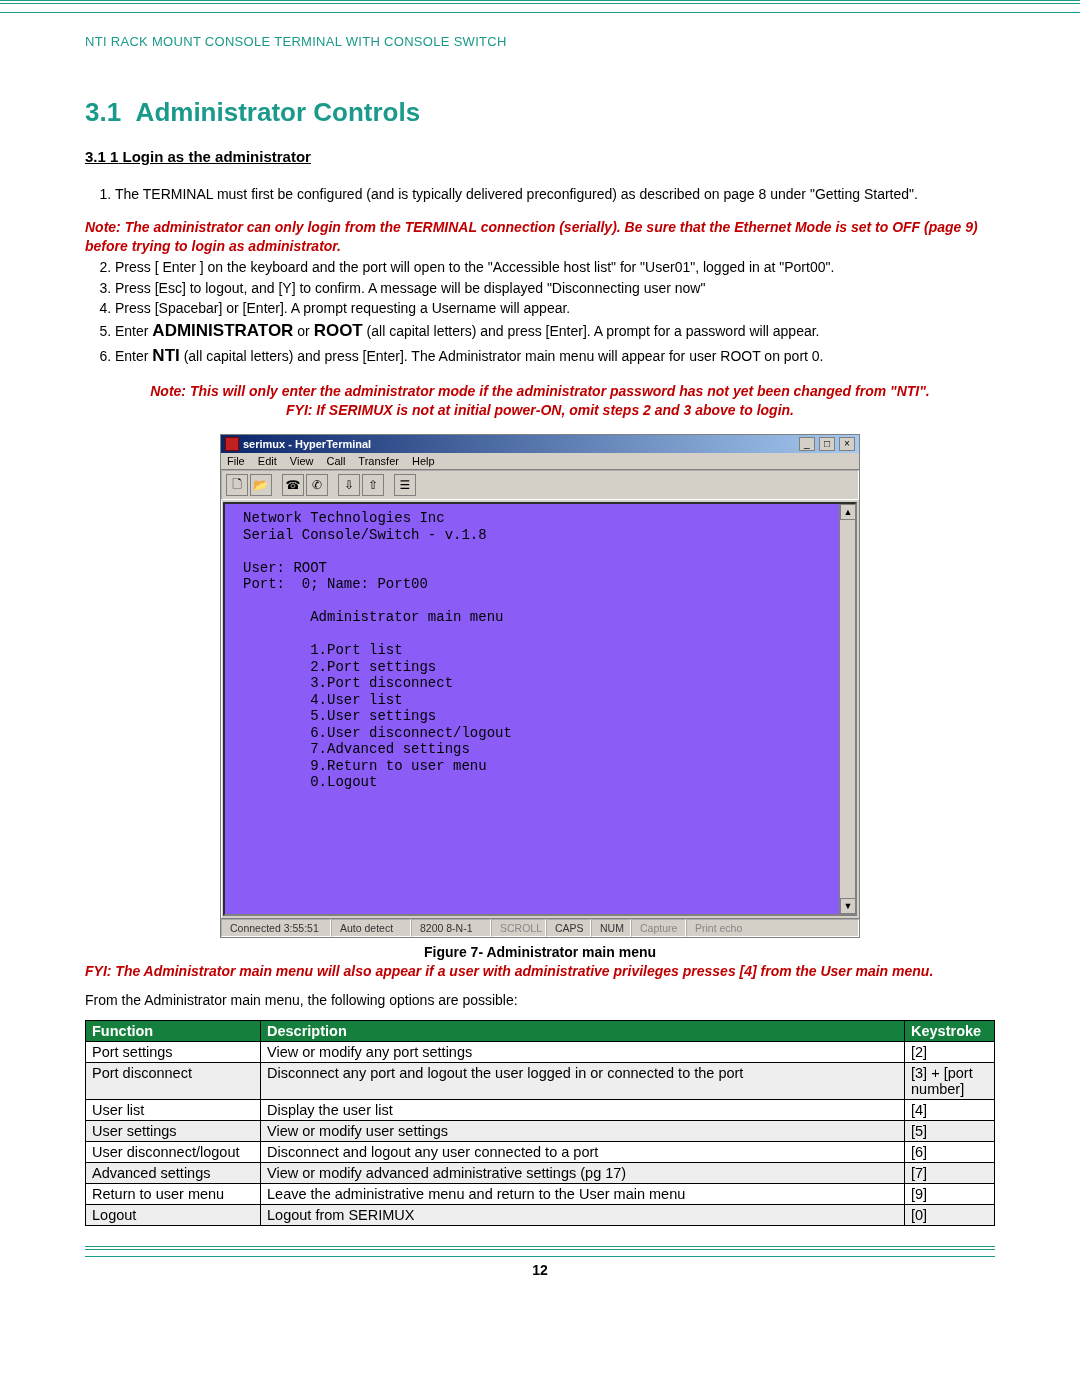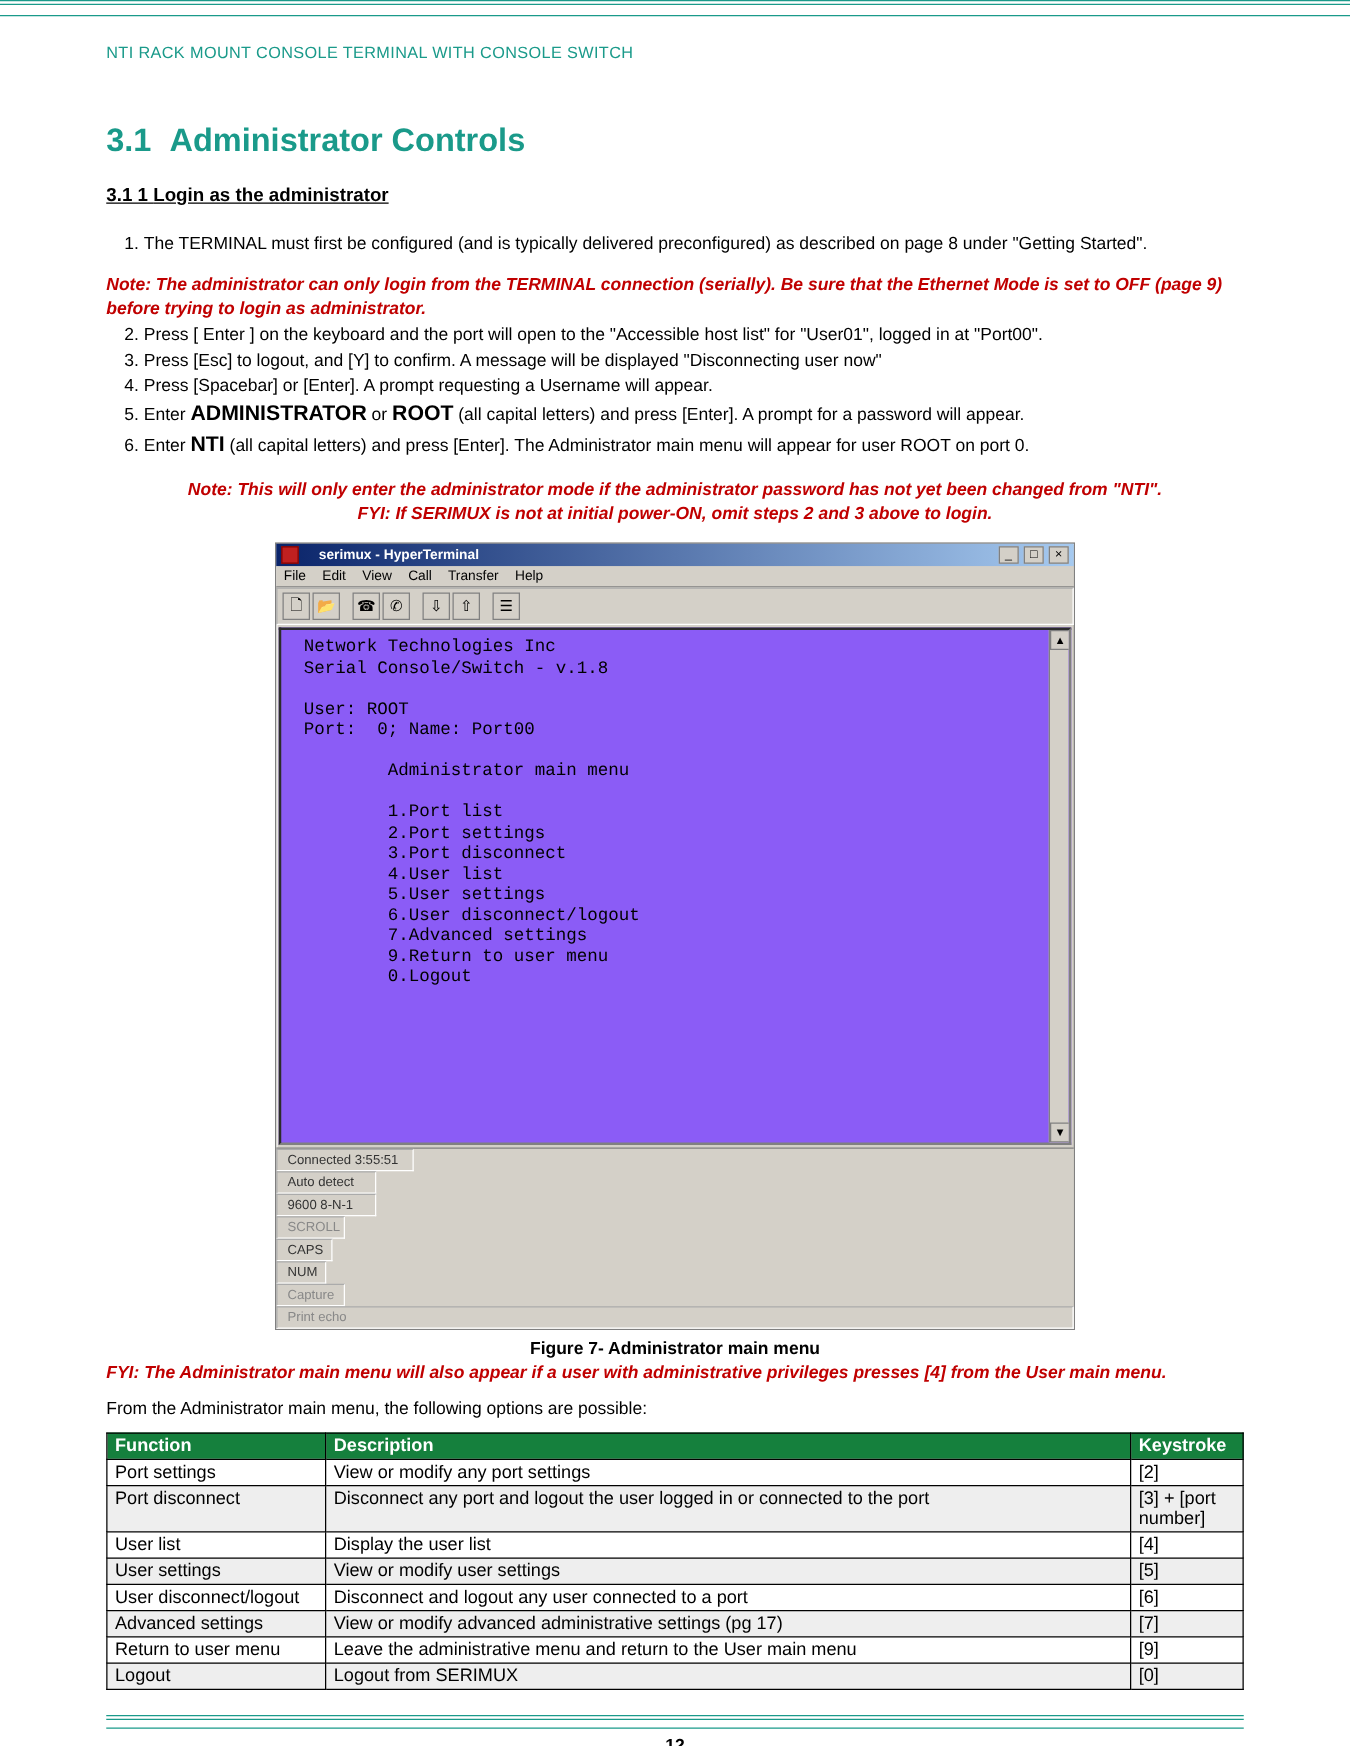--- a/index.html
+++ b/index.html
@@ -81,21 +81,21 @@
     padding: 2px 4px;
     display: flex;
     justify-content: space-between;
     align-items: center;
     height: 18px;
   }
   .titlebar .ticon {
     width: 14px; height: 14px; background: #c02020; display: inline-block;
     margin-right: 4px; border: 1px solid #800000;
   }
-  .titlebar .t-left { display: flex; align-items: center; font-weight: bold; gap: 12px; }
+  .titlebar .t-left { display: flex; align-items: center; font-weight: bold; }
   .win-controls span {
     display:inline-block; width:16px; height:14px; background:#d4d0c8;
     border:1px solid #808080; margin-left:1px; text-align:center;
     font-family: Arial; font-size:10px; line-height:12px; color:#000;
   }
   .menubar {
     background: #d4d0c8;
     padding: 2px 6px;
     border-bottom: 1px solid #808080;
   }
@@ -134,21 +134,21 @@
   }
   .scroll-v .up, .scroll-v .dn {
     position:absolute; left:0; width:16px; height:16px;
     background:#d4d0c8; border:1px solid #808080;
     font-size:9px; text-align:center; line-height:14px;
   }
   .scroll-v .up { top:0; }
   .scroll-v .dn { bottom:0; }
   .statusbar {
     display:flex; gap:0px; padding:0;
-    background:#d4d0c8; border-top:1px solid #808080;flex-direction:column;
+    background:#d4d0c8; border-top:1px solid #808080;
   }
   .statusbar .cell {
     border:1px inset #fff; padding:2px 8px; font-size:10.5px; color:#333;
     height:18px; display:flex; align-items:center;
   }
   .statusbar .cell.dim { color:#888; }
   .fig-caption {
     text-align: center;
     font-weight: bold;
     font-size: 14px;
@@ -269,21 +269,21 @@
         9.Return to user menu
         0.Logout</pre>
       <div class="scroll-v">
         <div class="up">▲</div>
         <div class="dn">▼</div>
       </div>
     </div>
     <div class="statusbar">
       <div class="cell" style="width:110px">Connected 3:55:51</div>
       <div class="cell" style="width:80px">Auto detect</div>
-      <div class="cell" style="width:80px">9600 8-N-1</div>
+      <div class="cell" style="width:80px">8200 8-N-1</div>
       <div class="cell dim" style="width:55px">SCROLL</div>
       <div class="cell" style="width:45px">CAPS</div>
       <div class="cell" style="width:40px">NUM</div>
       <div class="cell dim" style="width:55px">Capture</div>
       <div class="cell dim" style="flex:1">Print echo</div>
     </div>
   </div>
 
   <div class="fig-caption">Figure 7-  Administrator main menu</div>
   <div class="red-note after-fig">FYI: The Administrator main menu will also appear if a user with administrative privileges presses [4] from the User main menu.</div>

